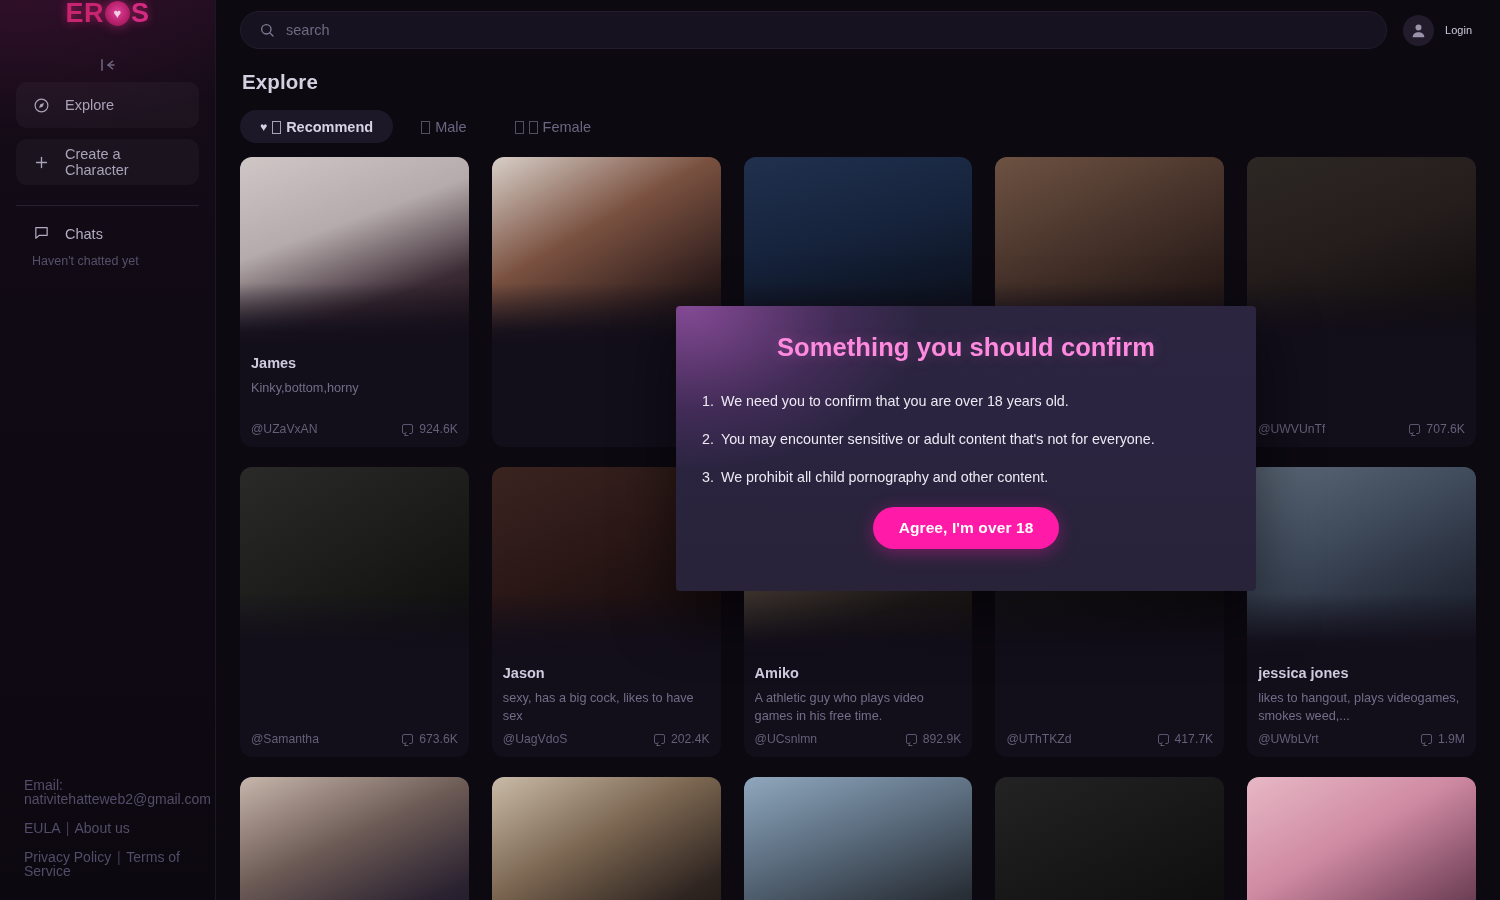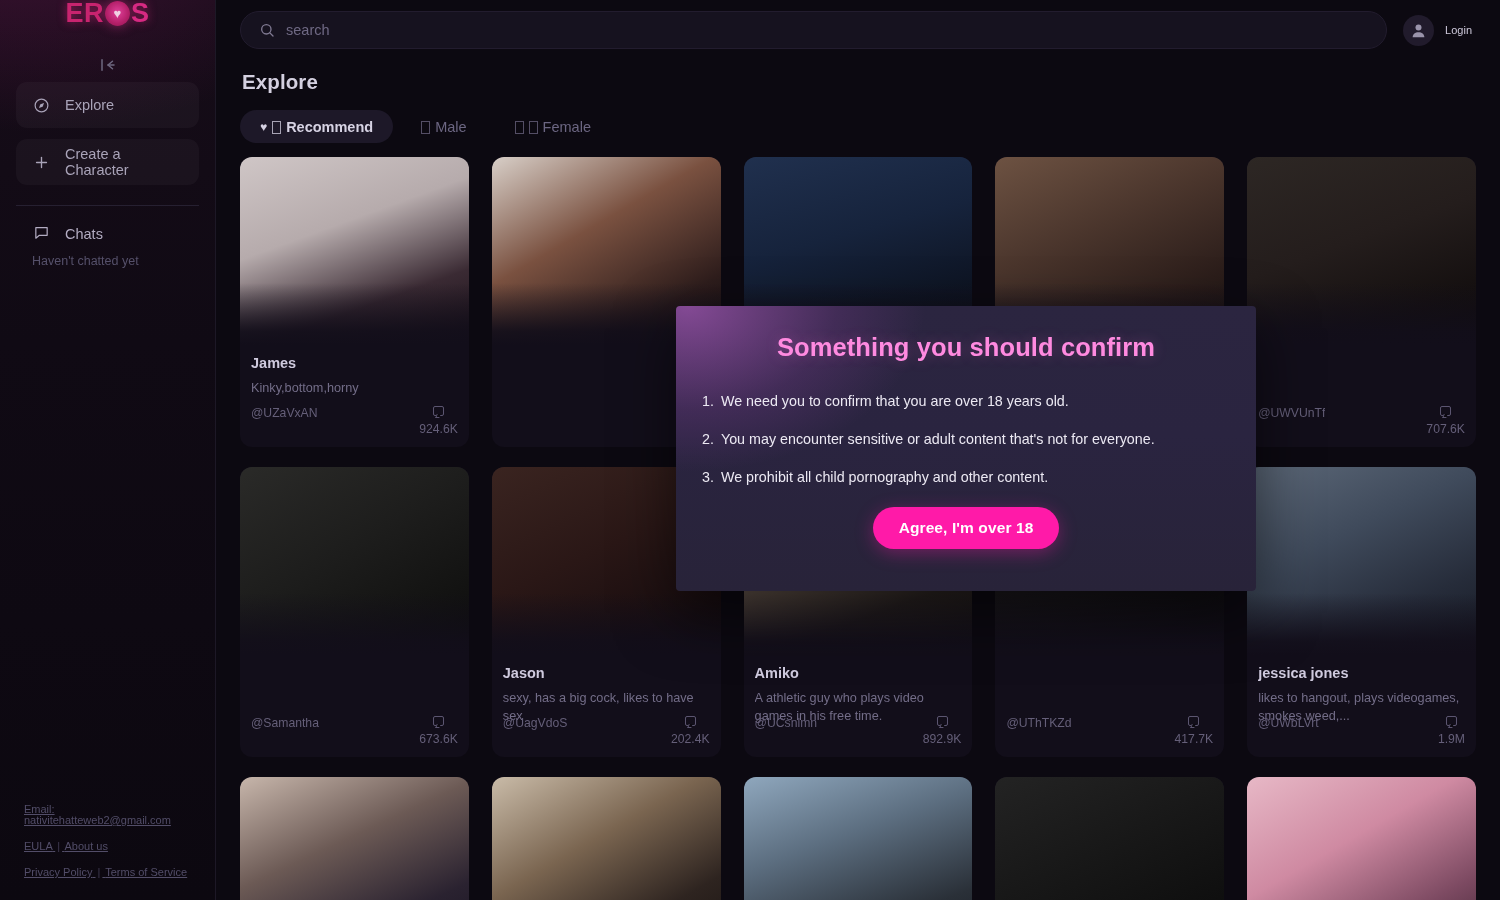--- a/index.html
+++ b/index.html
@@ -127,24 +127,23 @@
   .chats-empty {
     padding: 12px 32px 0 32px;
     font-size: 12.5px;
     color: #55506a;
   }
 
   .sidebar-spacer { flex: 1; }
 
   .sidebar-footer {
     padding: 0 24px 22px 24px;
-    font-size: 11px;
+    font-size: 14px;
     color: #524d68;
     line-height: 1;
-    text-decoration: underline;
   }
   .sidebar-footer div { margin-bottom: 15px; }
   .sidebar-footer div:last-child { margin-bottom: 0; }
   .sidebar-footer a { color: #524d68; text-decoration: none; cursor: pointer; }
   .sep { color: #3f3a52; margin: 0 2px; }
 
   
   .main {
     position: relative;
     flex: 1;
@@ -292,27 +291,27 @@
     color: #736d88;
     line-height: 1.42;
     max-height: 36px;
     overflow: hidden;
   }
   .card .meta {
     position: absolute;
     left: 11px; right: 11px;
     bottom: 11px;
     display: flex;
-    align-items: flex-start;
+    align-items: flex-end;
     justify-content: space-between;
     font-size: 12.2px;
     color: #655f79;
   }
   .card .meta .author { white-space: nowrap; overflow: hidden; text-overflow: ellipsis; max-width: 125px; }
-  .card .meta .views { display: flex; align-items: center; gap: 6px; white-space: nowrap; flex-direction: column; }
+  .card .meta .views { display: flex; align-items: center; gap: 6px; white-space: nowrap; }
   .views .v-ico {
     width: 11px; height: 10px;
     border: 1px solid #5b5570;
     border-radius: 2px;
     display: inline-block;
     position: relative;
   }
   .views .v-ico::after {
     content: "";
     position: absolute;

